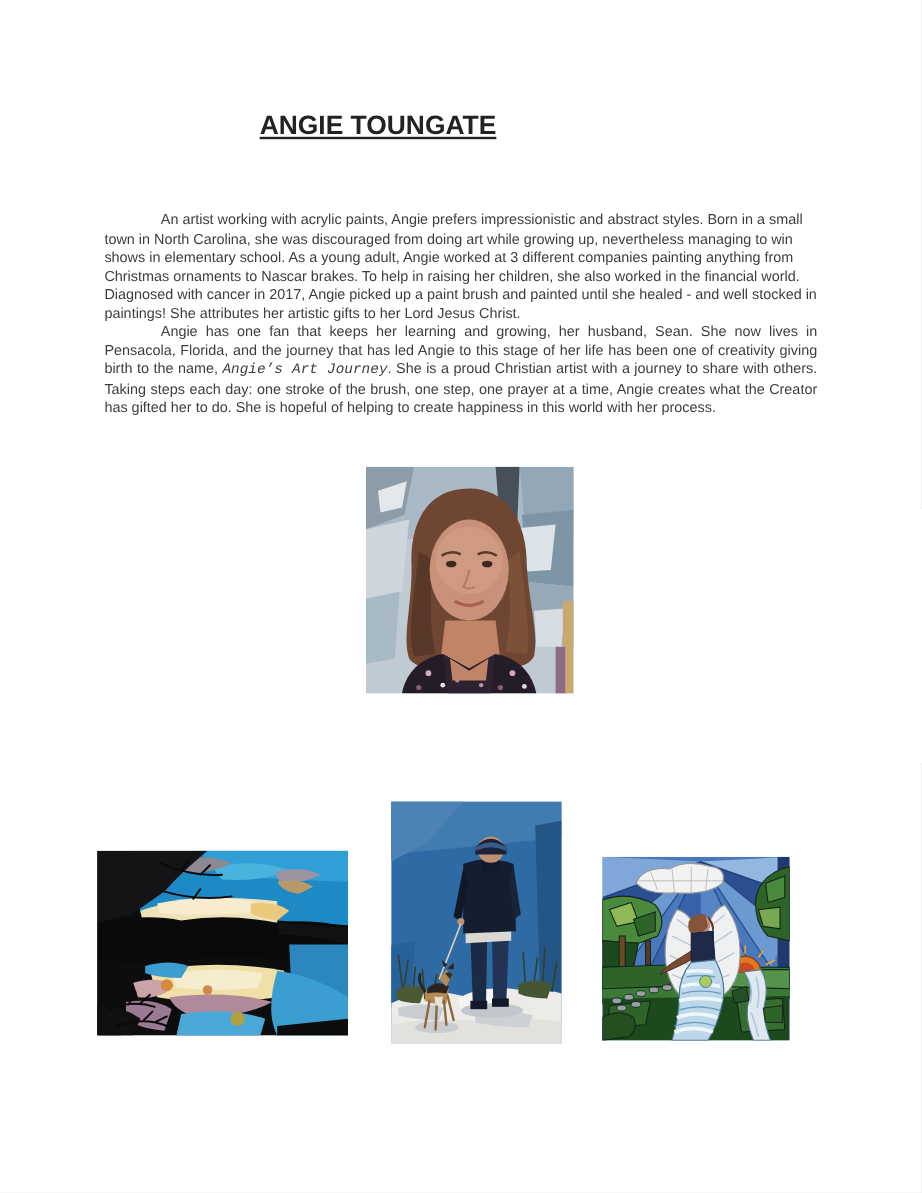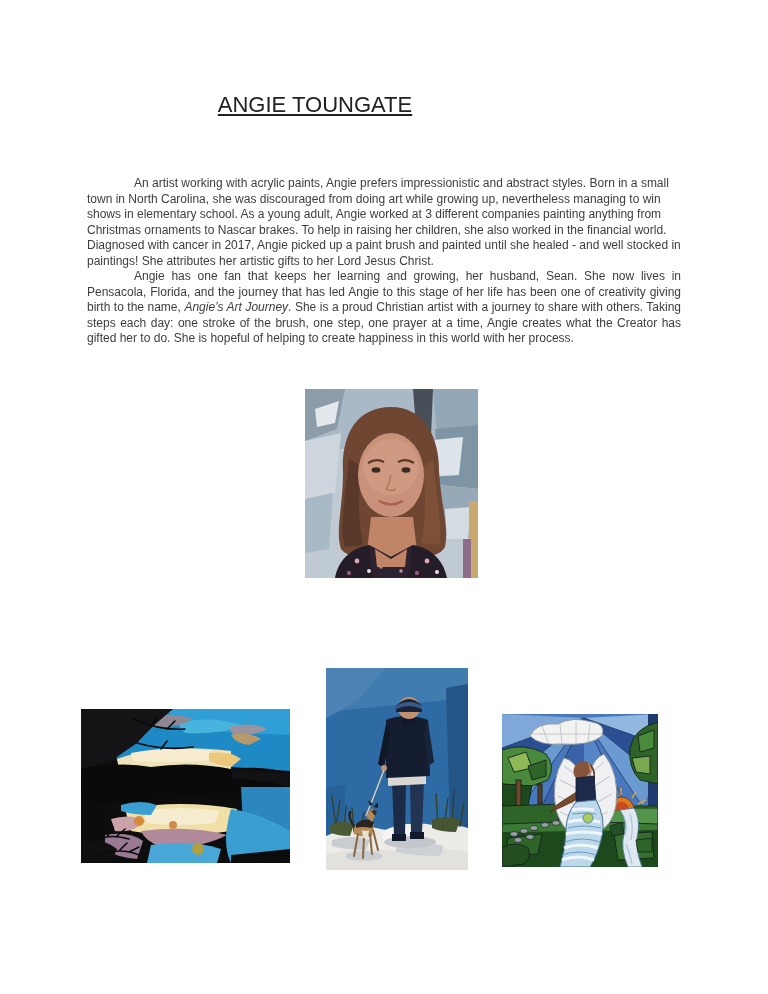--- a/index.html
+++ b/index.html
@@ -13,38 +13,38 @@
     font-family: "Liberation Sans", "DejaVu Sans", sans-serif;
     overflow: hidden;
   }
   .doc-title {
     position: absolute;
     top: 92px;
     left: 0;
     width: 630px;
     text-align: center;
     font-size: 22px;
-    font-weight: normal;
+    font-weight: bold;
     color: #222222;
     text-decoration: underline;
     letter-spacing: 0px;
   }
   .bio {
     position: absolute;
     top: 176px;
     left: 87px;
     width: 594px;
     font-size: 12px;
     line-height: 15.5px;
     color: #3d3d3d;
   }
   .bio p { text-indent: 47px; margin: 0; }
   .bio p.p1 { text-align: left; }
   .bio p.p2 { text-align: justify; }
-  .bio em { font-style: italic; }
+  .bio em { font-style: italic; font-family: Liberation Mono, monospace; }
   figure { position: absolute; margin: 0; }
   figure svg { display: block; }
   .fig-portrait { left: 305px; top: 389px; width: 173px; height: 189px; }
   .fig-landscape { left: 81px;  top: 709px; width: 209px; height: 154px; }
   .fig-mandog    { left: 326px; top: 668px; width: 142px; height: 202px; }
   .fig-angel     { left: 502px; top: 714px; width: 156px; height: 153px; }
 </style>
 </head>
 <body>
 

